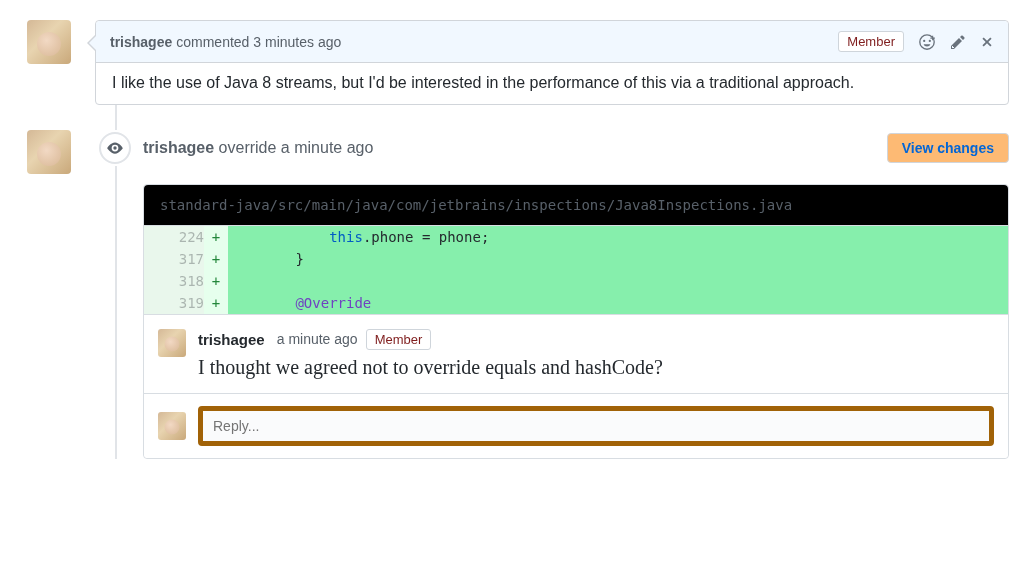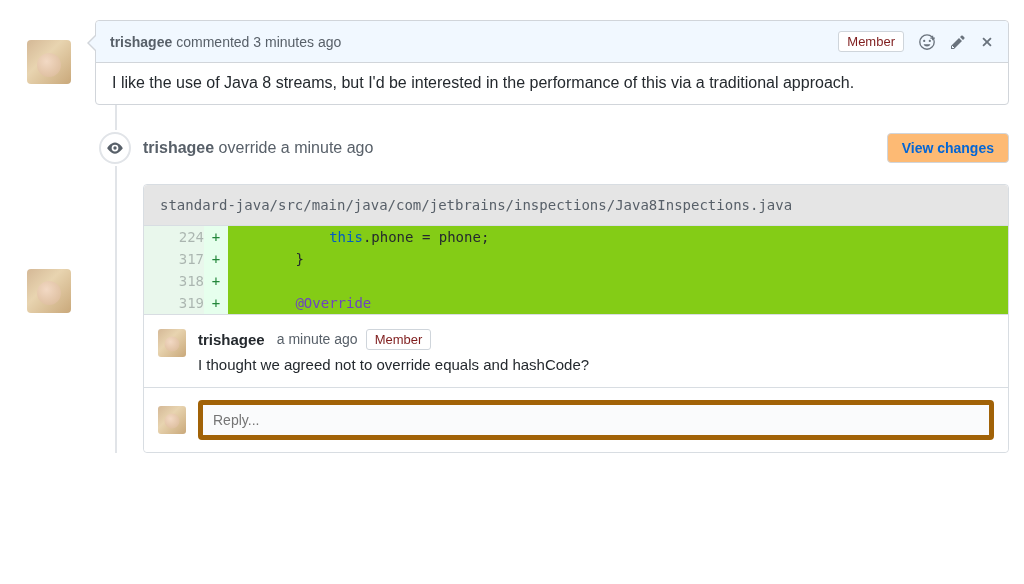--- a/index.html
+++ b/index.html
@@ -16,21 +16,21 @@
 .timeline::before {
   content: "";
   position: absolute;
   left: 100px;
   top: 0;
   bottom: 0;
   width: 2px;
   background: #e1e4e8;
   z-index: 0;
 }
-.item { position: relative; display: flex; margin-bottom: 25px; z-index: 1; align-items: center; }
+.item { position: relative; display: flex; margin-bottom: 25px; z-index: 1; }
 .avatar-col { width: 80px; flex-shrink: 0; }
 .avatar-big {
   width: 44px; height: 44px; border-radius: 4px;
   background: linear-gradient(135deg, #d4b896 0%, #e8d4b0 40%, #c9a87a 100%);
   margin-left: 12px;
   position: relative; overflow: hidden;
 }
 .avatar-big::after {
   content: ""; position: absolute; left: 50%; top: 55%;
   width: 24px; height: 24px; border-radius: 50%;
@@ -99,39 +99,39 @@
 .btn-outline {
   border: 1px solid #d1d5da; background: #fdba74;
   color: #0366d6; font-weight: 600;
   padding: 6px 14px; border-radius: 4px; font-size: 14px;
 }
 .code-review-block {
   margin-top: 18px; margin-left: 48px;
   border: 1px solid #d8dde2; border-radius: 4px;
 }
 .file-path {
-  padding: 12px 16px; background: #e5e5e5;
+  padding: 12px 16px; background: #000000;
   font-family: "SFMono-Regular", Consolas, monospace; font-size: 14px;
   color: #586069; border-bottom: 1px solid #d8dde2;
   border-radius: 4px 4px 0 0;
 }
 .diff-table { width: 100%; border-collapse: collapse; font-family: "SFMono-Regular", Consolas, monospace; font-size: 14px; }
 .diff-row td { padding: 3px 0; }
 .lineno { width: 60px; text-align: right; color: rgba(27,31,35,0.3); padding-right: 14px; background: #e9f7ec; user-select: none; }
 .marker { width: 24px; text-align: center; color: #22863a; background: #e6ffed; }
-.codecell { background: #84cc16; padding-left: 10px; white-space: pre; color: #24292e; }
+.codecell { background: #86efac; padding-left: 10px; white-space: pre; color: #24292e; }
 .kw-this { color: #005cc5; }
 .kw-ann { color: #6f42c1; }
 .inline-comment-area { border-top: 1px solid #d8dde2; padding: 14px; background: #fff; }
 .inline-comment-row { display: flex; gap: 12px; }
 .inline-comment-body { flex: 1; }
 .inline-header { display: flex; align-items: center; gap: 8px; margin-bottom: 6px; }
 .inline-header .author { color: #24292e; font-size: 15px; }
 .inline-header .time { color: #586069; }
-.inline-text { color: #24292e; font-size: 15px; }
+.inline-text { color: #24292e; font-size: 20px; font-family: Liberation Serif, serif; }
 .reply-area { border-top: 1px solid #d8dde2; padding: 12px 14px; display: flex; gap: 12px; align-items: center; background: #fff; border-radius: 0 0 4px 4px; }
 .reply-input {
   flex: 1; border: 5px solid #a16207; border-radius: 4px;
   padding: 7px 10px; font-size: 14px; color: #6a737d; background: #fafbfc;
 }
 </style>
 </head>
 <body>
 
 <div class="timeline">

